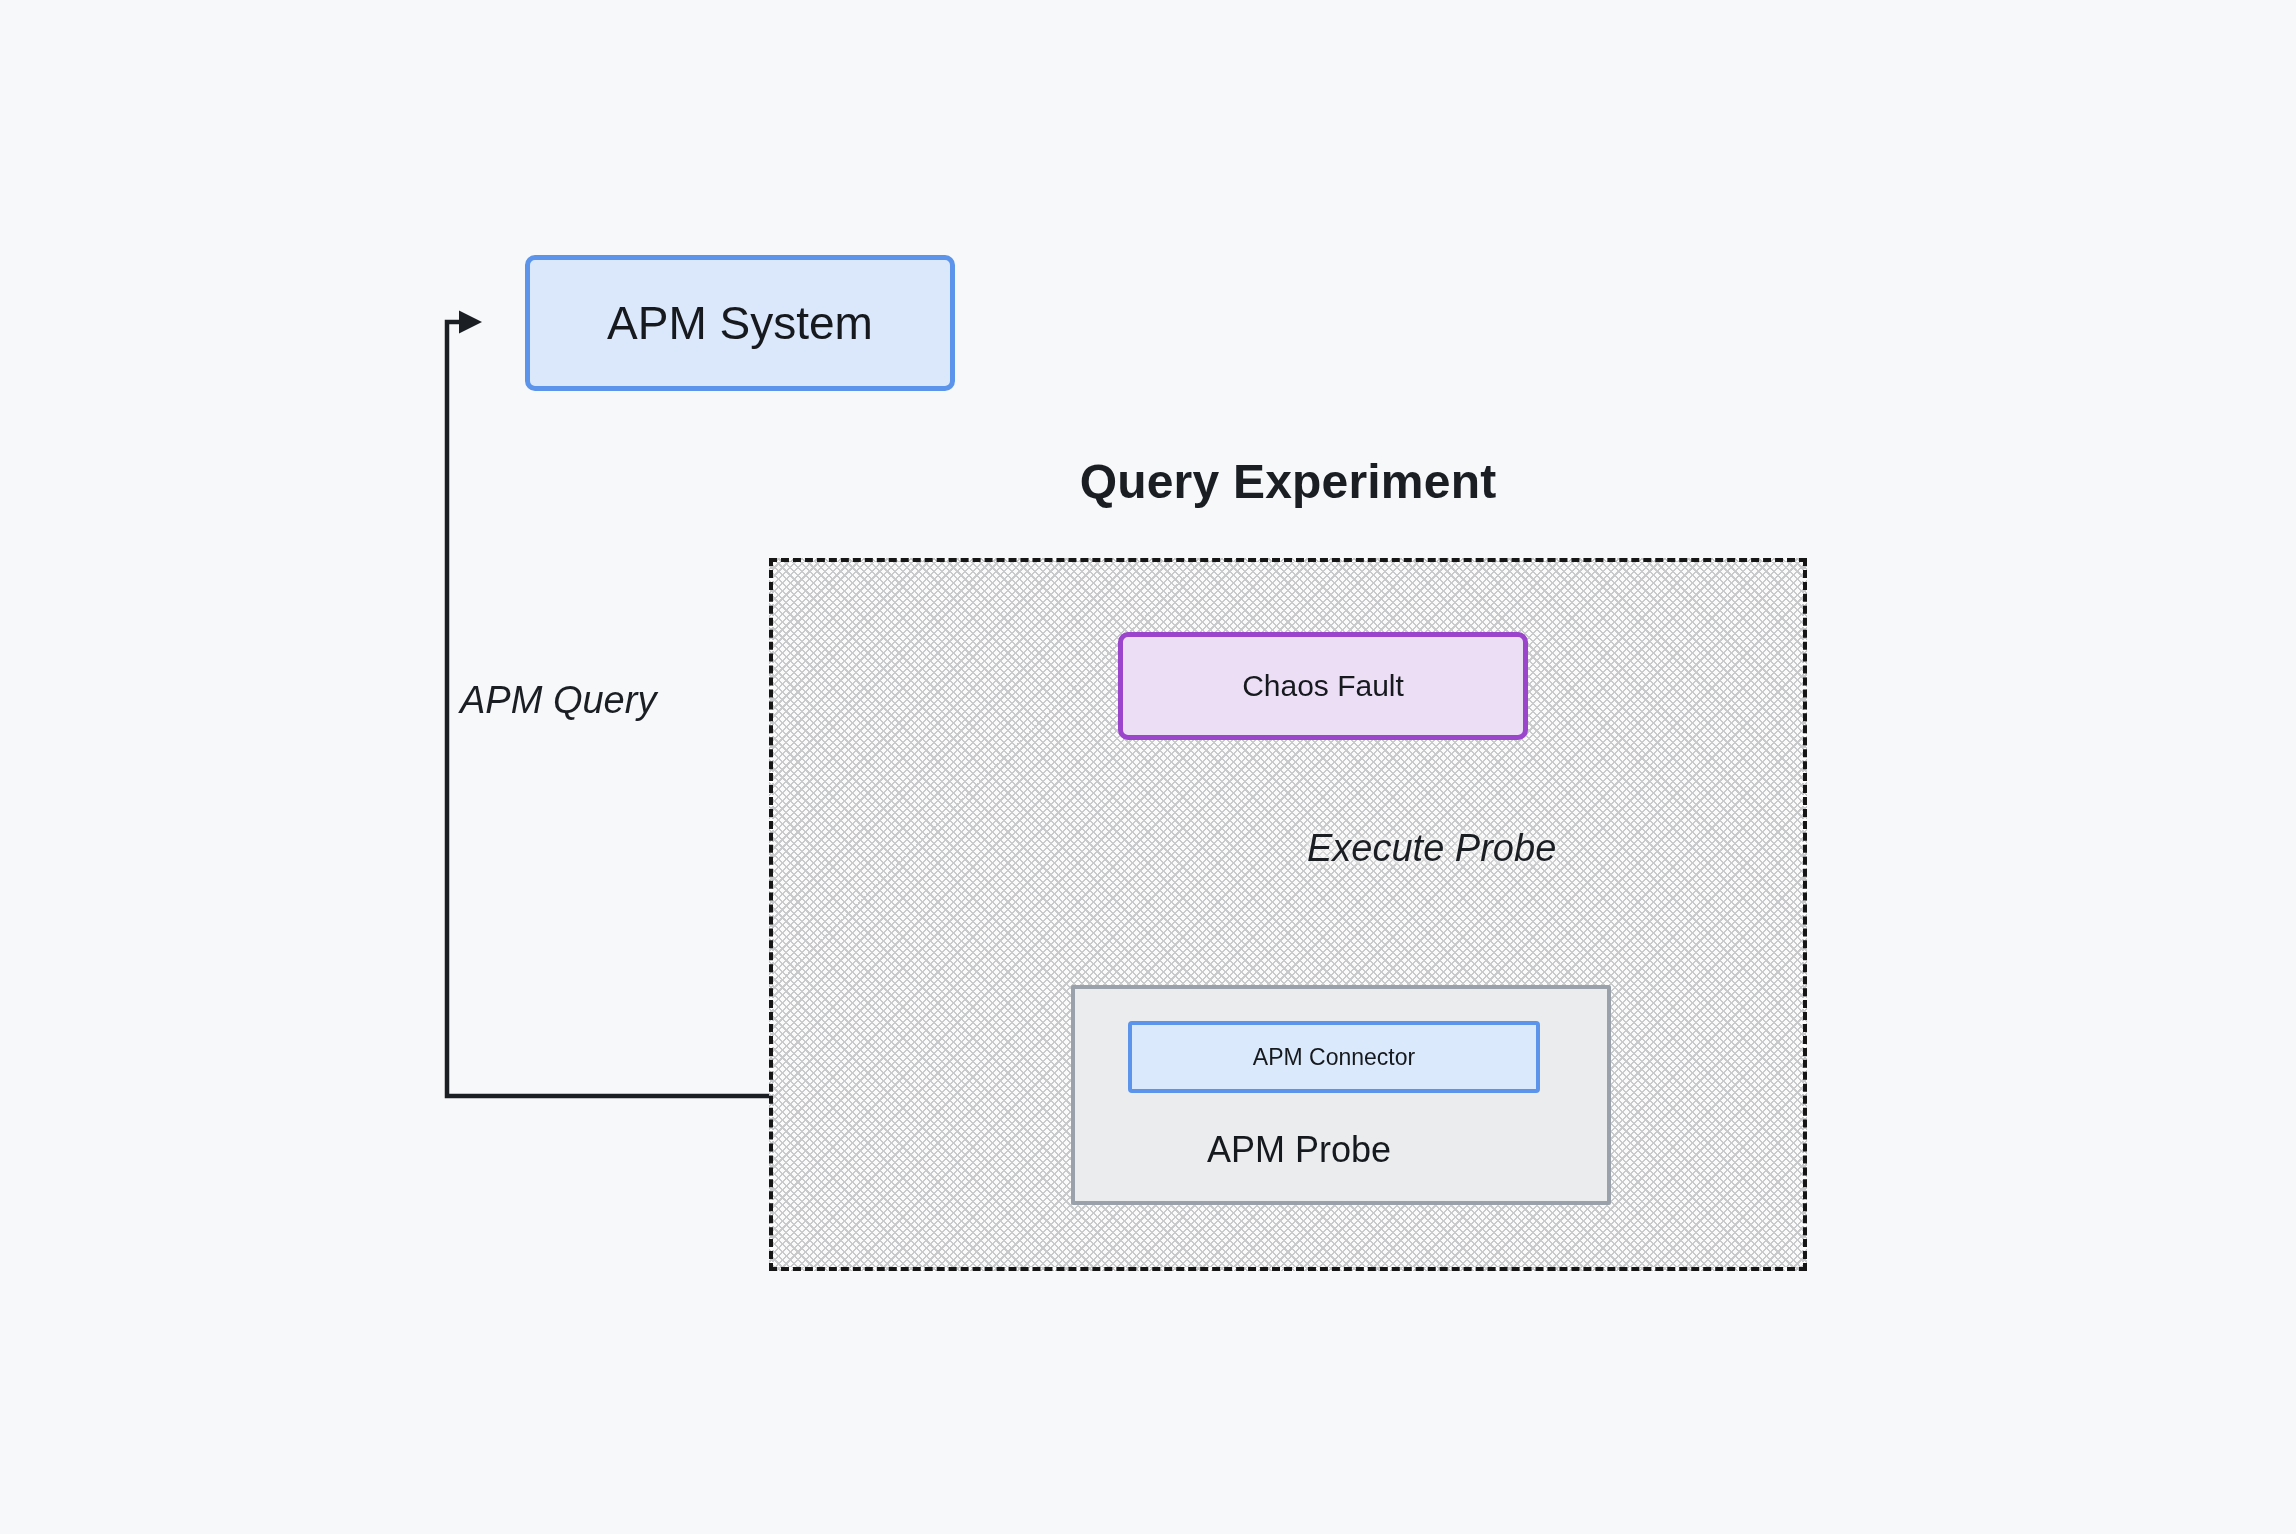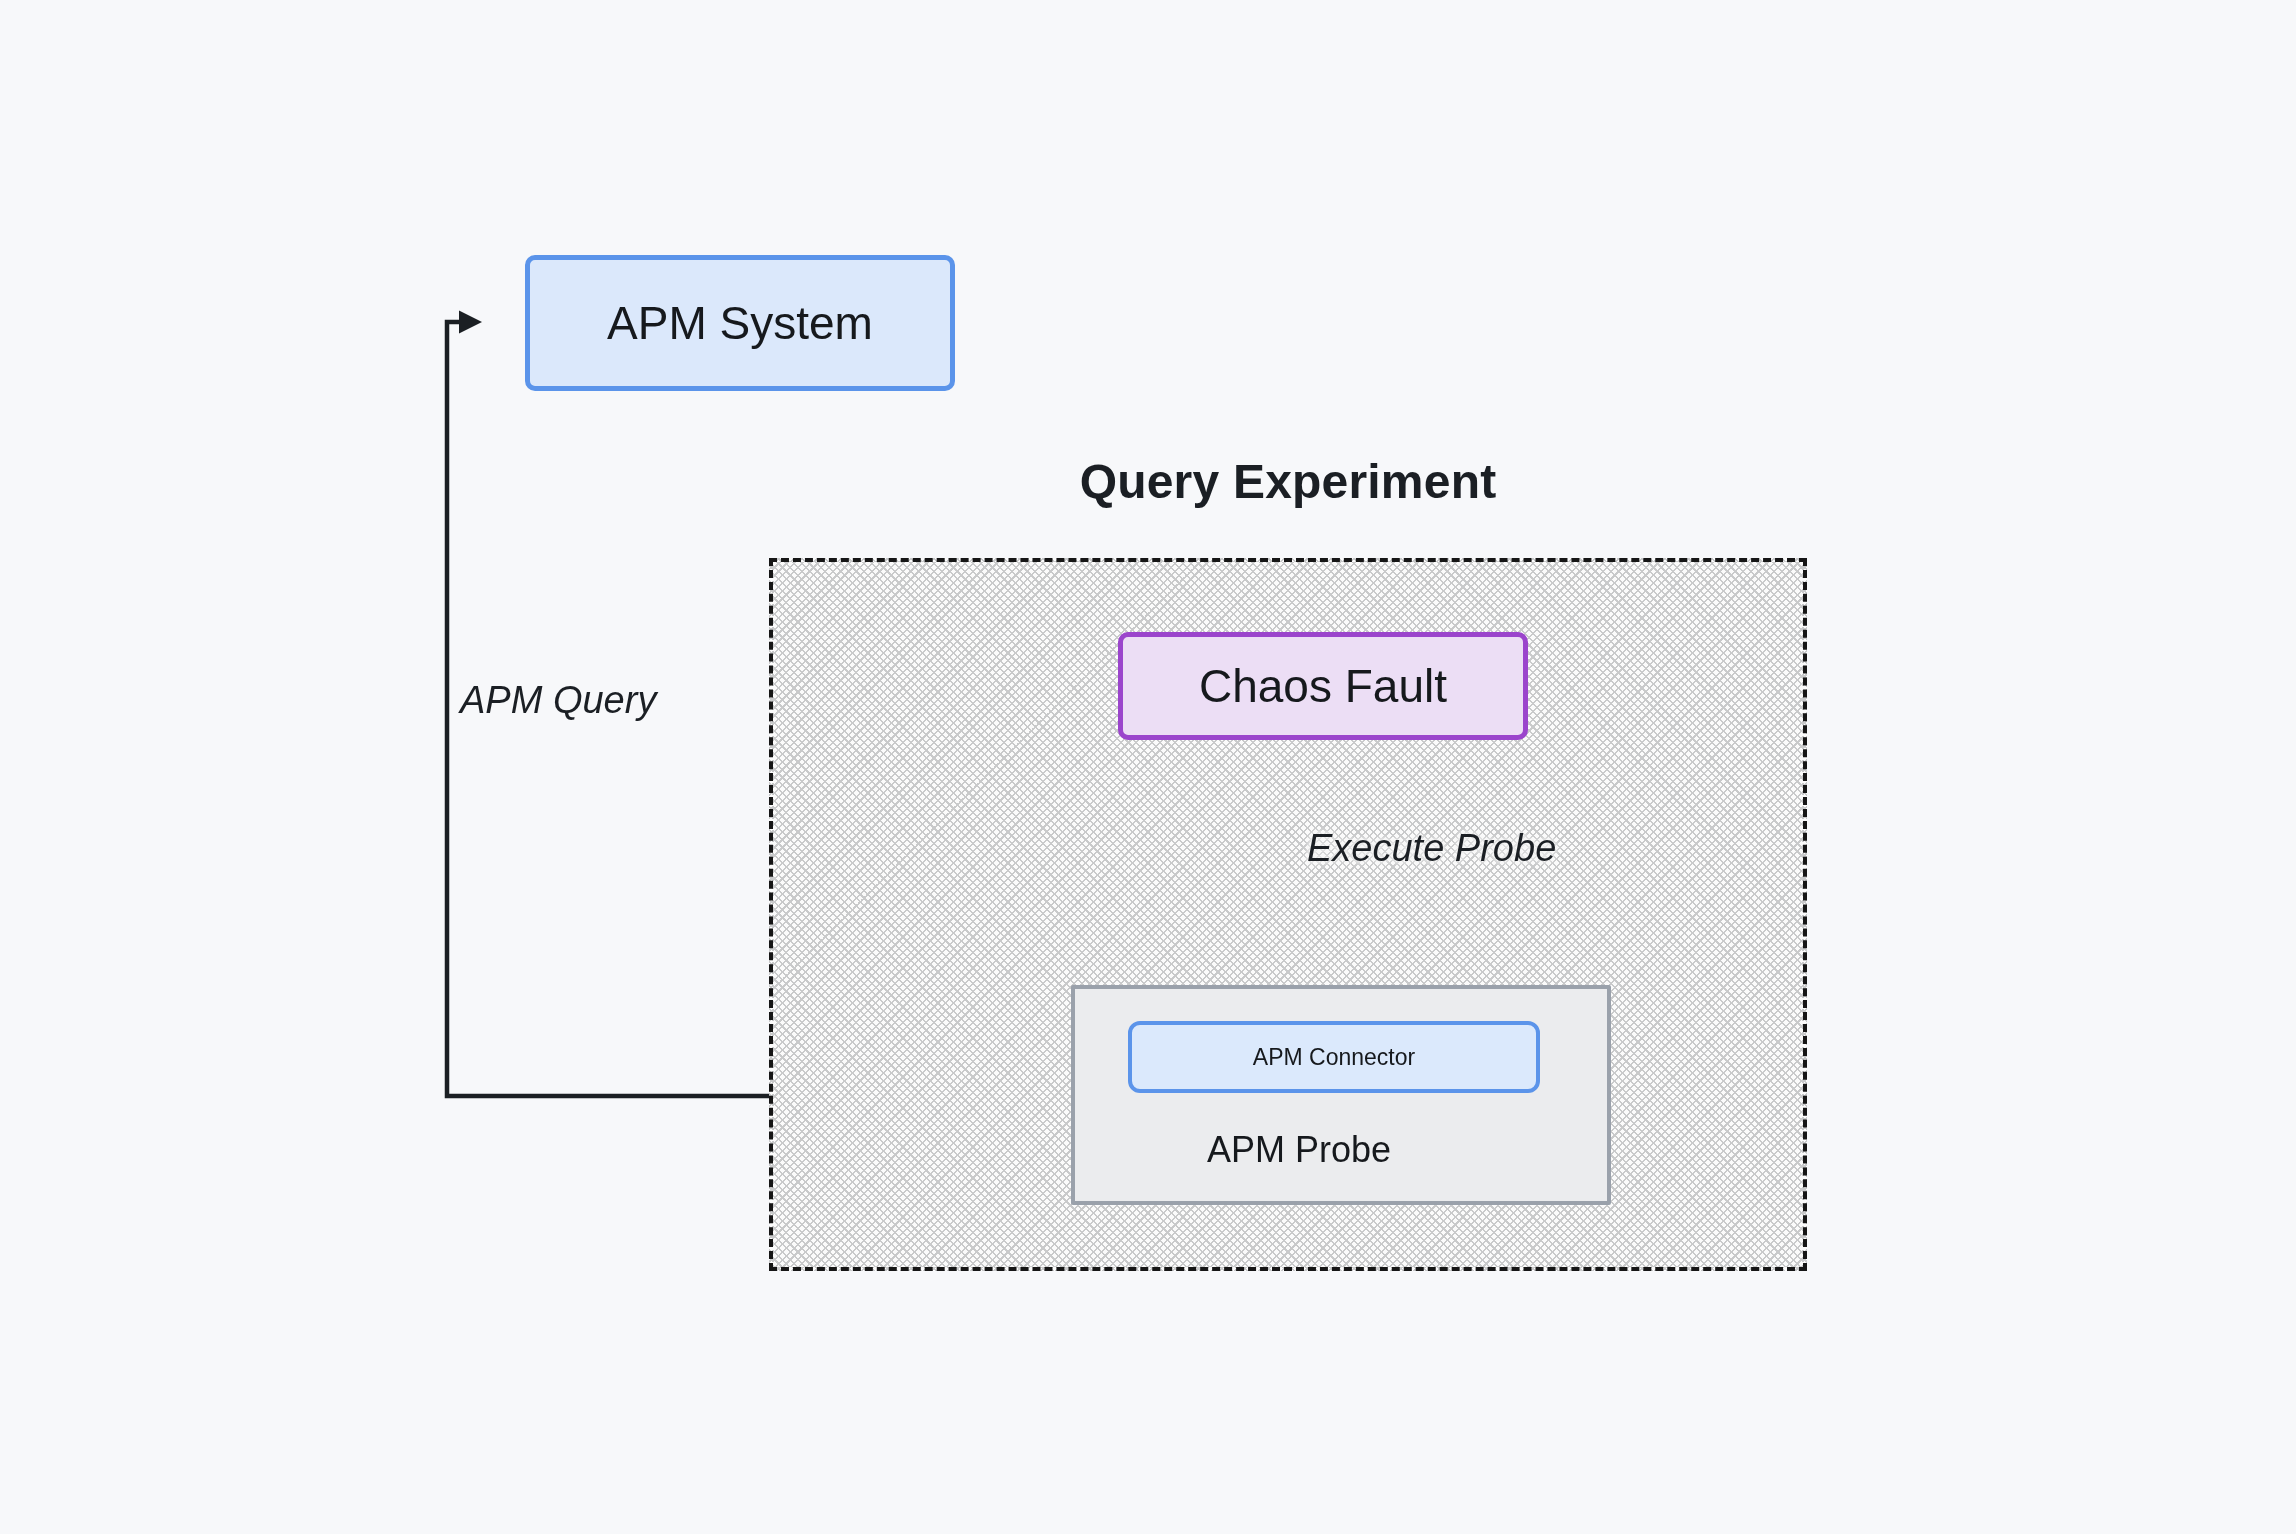--- a/index.html
+++ b/index.html
@@ -65,36 +65,36 @@
     border: 5px solid #5b94ea;
     border-radius: 10px;
     font-size: 46px;
   }
   .node-chaos-fault {
     left: 1076px; top: 632px;
     width: 410px; height: 108px;
     background: #ecdef5;
     border: 5px solid #9b45cc;
     border-radius: 10px;
-    font-size: 46px;
+    font-size: 30px;
   }
   .node-apm-probe {
     left: 1029px; top: 985px;
     width: 540px; height: 220px;
     background: #ebecee;
     border: 4px solid #9aa1ab;
     border-radius: 2px;
     font-size: 36px;
   }
   .node-apm-connector {
     left: 1086px; top: 1021px;
     width: 412px; height: 72px;
     background: #dbe9fc;
     border: 4px solid #5b94ea;
-    border-radius: 12px;
+    border-radius: 4px;
     font-size: 23px;
   }
   .apm-probe-label {
     left: 1029px; top: 1124px;
     width: 540px;
     text-align: center;
     font-size: 36px;
     line-height: 52px;
     font-weight: 500;
     color: #16191d;

